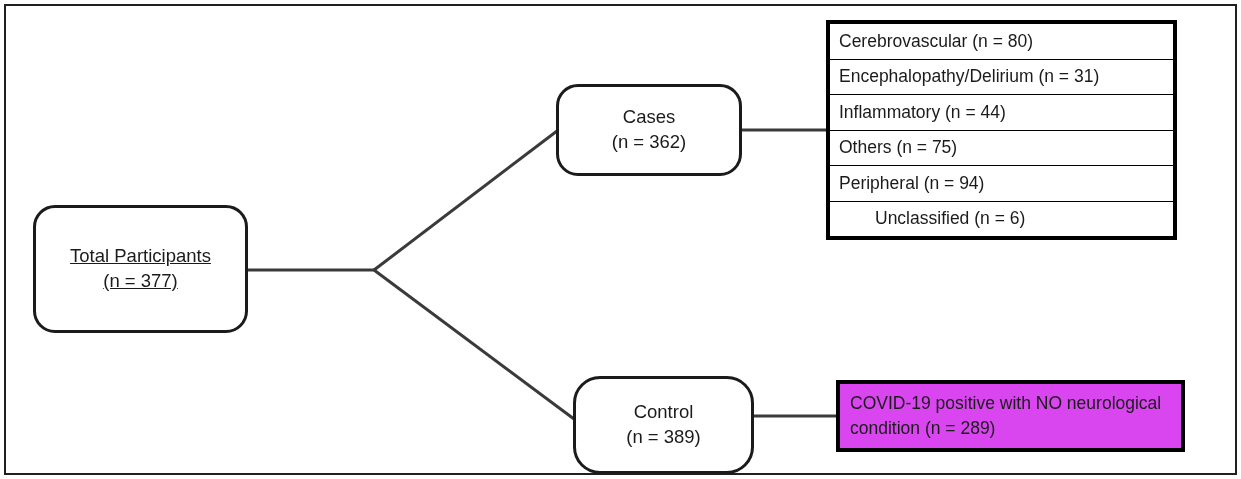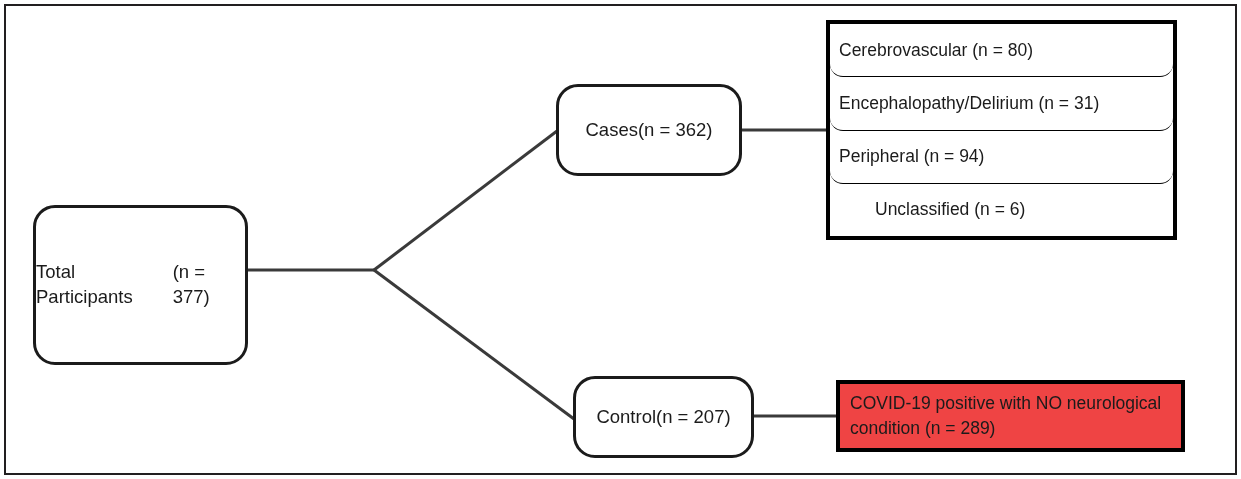--- a/index.html
+++ b/index.html
@@ -30,53 +30,55 @@
     top: 0;
     width: 1241px;
     height: 479px;
   }
 
   .node {
     position: absolute;
     box-sizing: border-box;
     background: #ffffff;
     display: flex;
-    flex-direction: row;
+    flex-direction: column;
     align-items: center;
     justify-content: center;
     text-align: left;
     color: #1b1b1b;
     line-height: 1.35;
   }
   .rounded {
     border: 3px solid #1b1b1b;
     border-radius: 22px;
   }
 
   
   #node-total {
     left: 33px;
     top: 205px;
     width: 215px;
-    height: 160px;
+    height: 128px;
     font-size: 18.5px;
+    text-decoration: underline;
   }
   #node-cases {
     left: 556px;
     top: 84px;
     width: 186px;
     height: 92px;
     font-size: 18.5px;
   }
   #node-control {
     left: 573px;
     top: 376px;
     width: 181px;
-    height: 82px;
+    height: 98px;
     font-size: 18.5px;
+    border-radius: 27px;
   }
 
   
   #node-category-list {
     position: absolute;
     left: 826px;
     top: 20px;
     width: 351px;
     height: 220px;
     box-sizing: border-box;
@@ -88,37 +90,36 @@
   .cat-row {
     flex: 1 1 0;
     display: flex;
     align-items: center;
     padding-left: 9px;
     box-sizing: border-box;
     border-bottom: 1.5px solid #000000;
     font-size: 17.5px;
     color: #1b1b1b;
     white-space: nowrap;
-    border-radius: 13px;
   }
   .cat-row:last-child {
     border-bottom: none;
     margin-left: 36px;
   }
 
   
   #node-covid {
     position: absolute;
     left: 836px;
     top: 380px;
     width: 349px;
     height: 72px;
     box-sizing: border-box;
     border: 4px solid #000000;
-    background: #ef4444;
+    background: #d946ef;
     display: flex;
     align-items: center;
     padding: 8px 10px;
     font-size: 17.5px;
     color: #1b1b1b;
     line-height: 1.45;
   }
 </style>
 </head>
 <body>
@@ -145,26 +146,28 @@
     <span>(n = 377)</span>
   </div>
 
   <div class="node rounded" id="node-cases">
     <span>Cases</span>
     <span>(n = 362)</span>
   </div>
 
   <div class="node rounded" id="node-control">
     <span>Control</span>
-    <span>(n = 207)</span>
+    <span>(n = 389)</span>
   </div>
 
   <div id="node-category-list">
     <div class="cat-row">Cerebrovascular (n = 80)</div>
     <div class="cat-row">Encephalopathy/Delirium (n = 31)</div>
+    <div class="cat-row">Inflammatory (n = 44)</div>
+    <div class="cat-row">Others (n = 75)</div>
     <div class="cat-row">Peripheral (n = 94)</div>
     <div class="cat-row">Unclassified (n = 6)</div>
   </div>
 
   <div id="node-covid">
     <span>COVID-19 positive with NO neurological condition (n = 289)</span>
   </div>
 
 </div>
 

